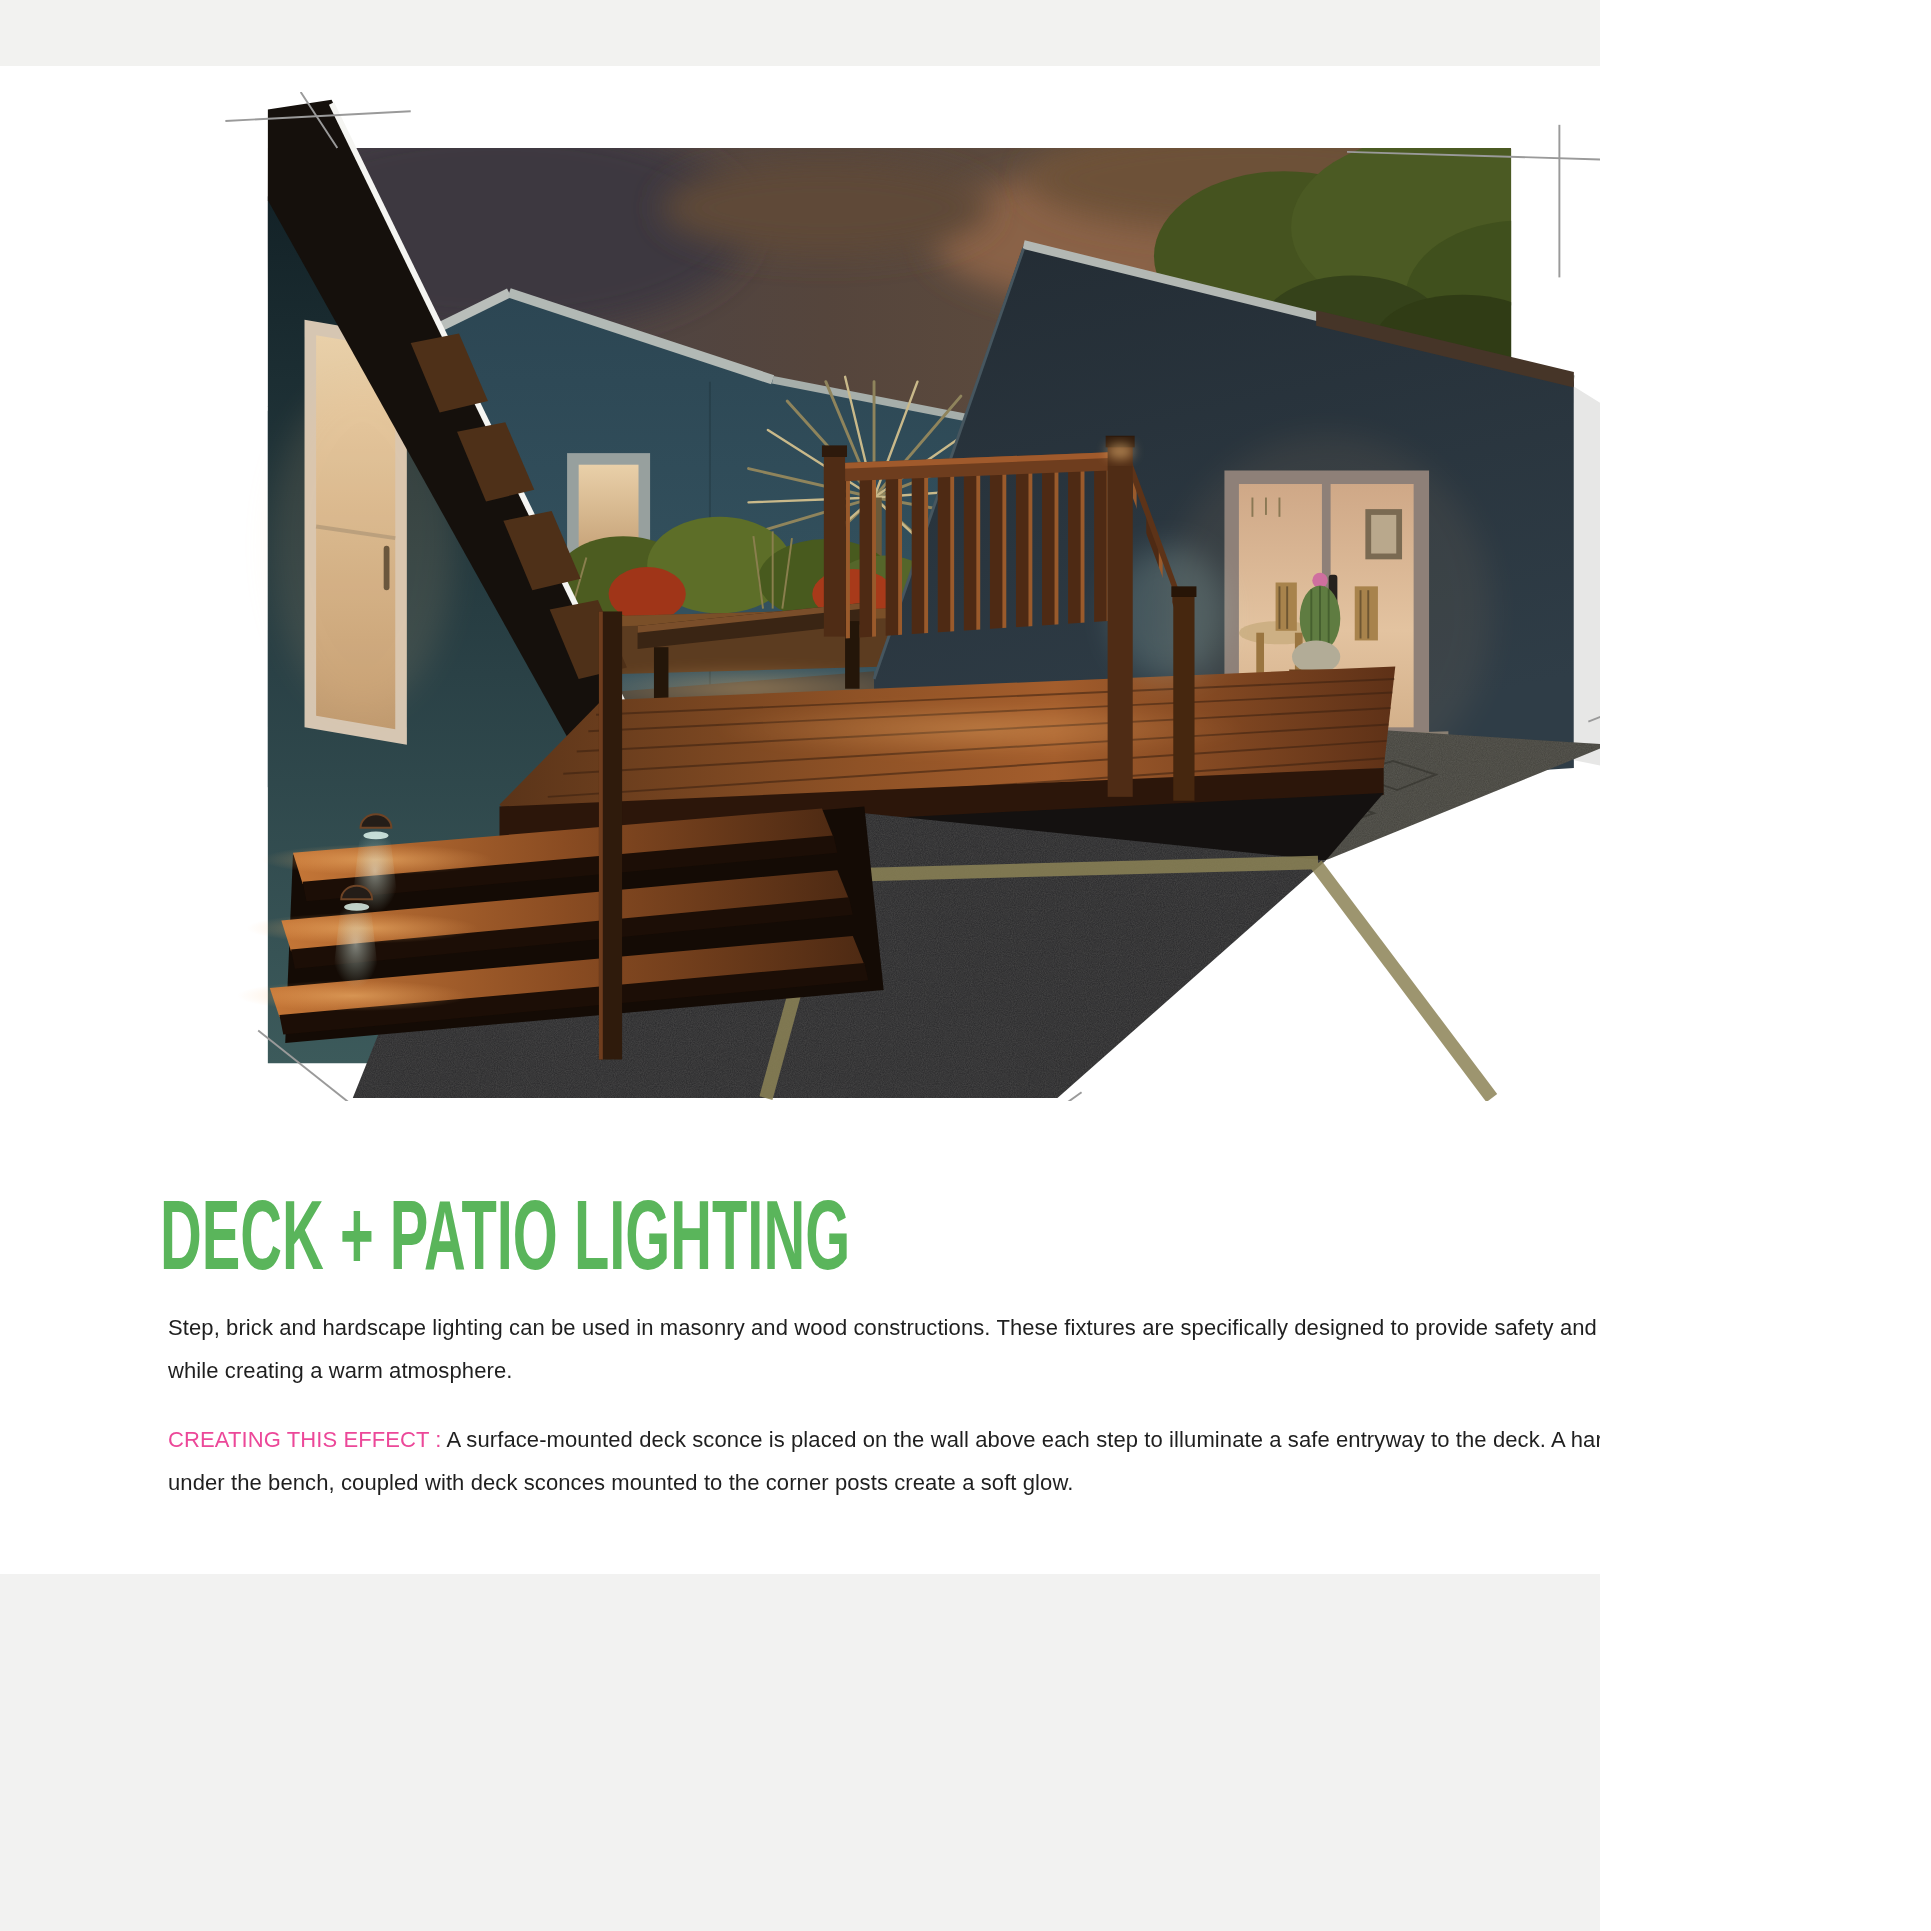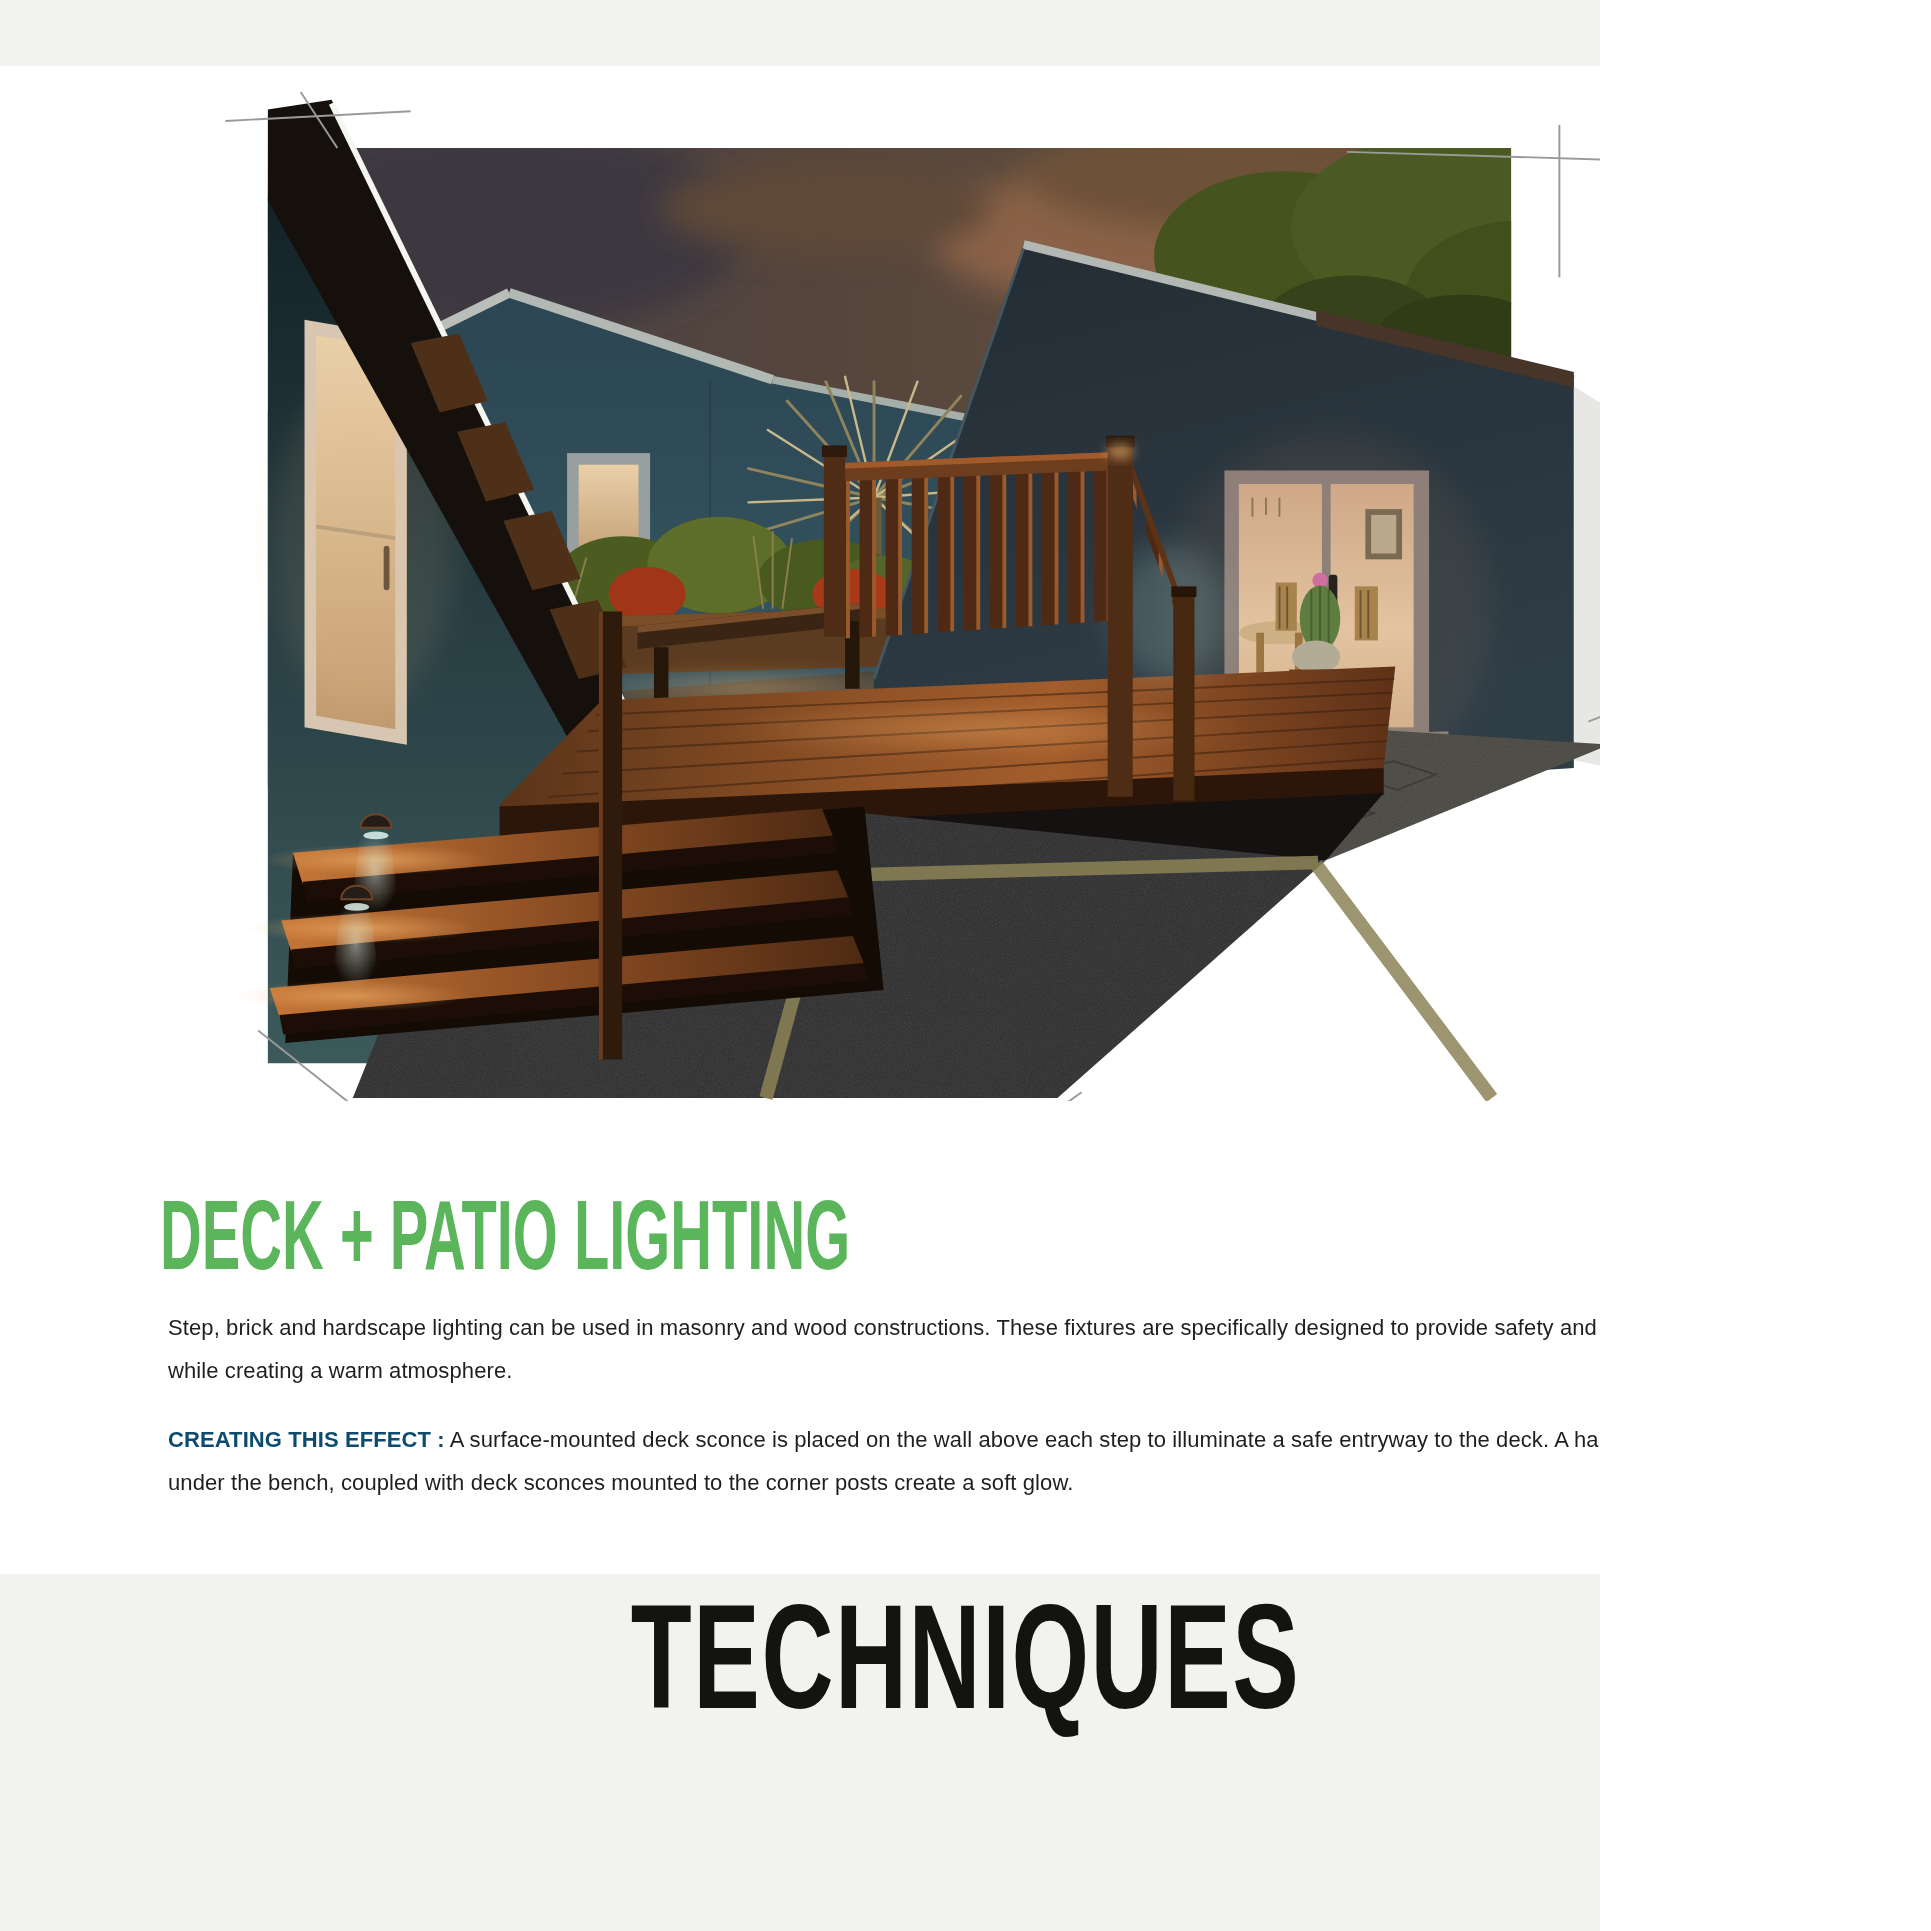--- a/index.html
+++ b/index.html
@@ -7,21 +7,21 @@
         font-family:"Liberation Sans",sans-serif;}
   .topbar{position:absolute;left:0;top:0;width:1931px;height:66px;background:#f2f2f0;}
   .artwork{position:absolute;left:208px;top:92px;width:1501px;height:1009px;}
   .artwork svg{display:block;width:100%;height:100%;}
   .copy{position:absolute;left:160px;top:1193px;width:1622px;}
   .headline{color:#5ab55b;font-weight:bold;font-size:98px;line-height:0.86;white-space:nowrap;}
   .cond{display:inline-block;transform:scaleX(0.59);transform-origin:left center;letter-spacing:0px;}
   .copy p{margin:8px;font-size:22px;line-height:43px;color:#1f1f1f;letter-spacing:0.1px;}
   .copy p.p1{margin-top:29px;}
   .copy p.p2{margin-top:26px;}
-  .lead{font-weight:bold;color:#0c4a6e;}
+  .lead{font-weight:normal;color:#ec4899;}
   .footer{position:absolute;left:0;top:1574px;width:1931px;height:357px;background:#f2f2f1;
           display:flex;flex-direction:column;align-items:center;}
   .f-line1{margin-top:60px;font-size:77px;font-weight:bold;line-height:1;white-space:nowrap;
            color:#1d1d1b;}
   .f-line1 .cond2{display:inline-block;transform:scaleX(0.72);transform-origin:center;letter-spacing:0.02em;}
   .f-green{color:#5ab55b;}
   .f-line2{margin-top:7.7px;font-size:149px;font-weight:bold;line-height:1;white-space:nowrap;color:#13130f;}
   .f-line2 .cond3{display:inline-block;transform:scaleX(0.67);transform-origin:center;letter-spacing:0.015em;}
 </style>
 </head>
@@ -368,18 +368,15 @@
 
   <div class="copy">
     <div class="headline">
       <span class="cond">DECK + PATIO LIGHTING</span>
     </div>
     <p class="p1">Step, brick and hardscape lighting can be used in masonry and wood constructions. These fixtures are specifically designed to provide safety and accent lighting while creating a warm atmosphere.</p>
     <p class="p2"><span class="lead">CREATING THIS EFFECT :</span><span> A surface-mounted deck sconce is placed on the wall above each step to illuminate a safe entryway to the deck. A hardscape fixture under the bench, coupled with deck sconces mounted to the corner posts create a soft glow.</span></p>
   </div>
 
   <div class="footer">
-    <div class="f-line2">
-      <span class="cond3">TECHNIQUES</span>
-    </div>
   </div>
 </div>
 
 
 </body></html>

